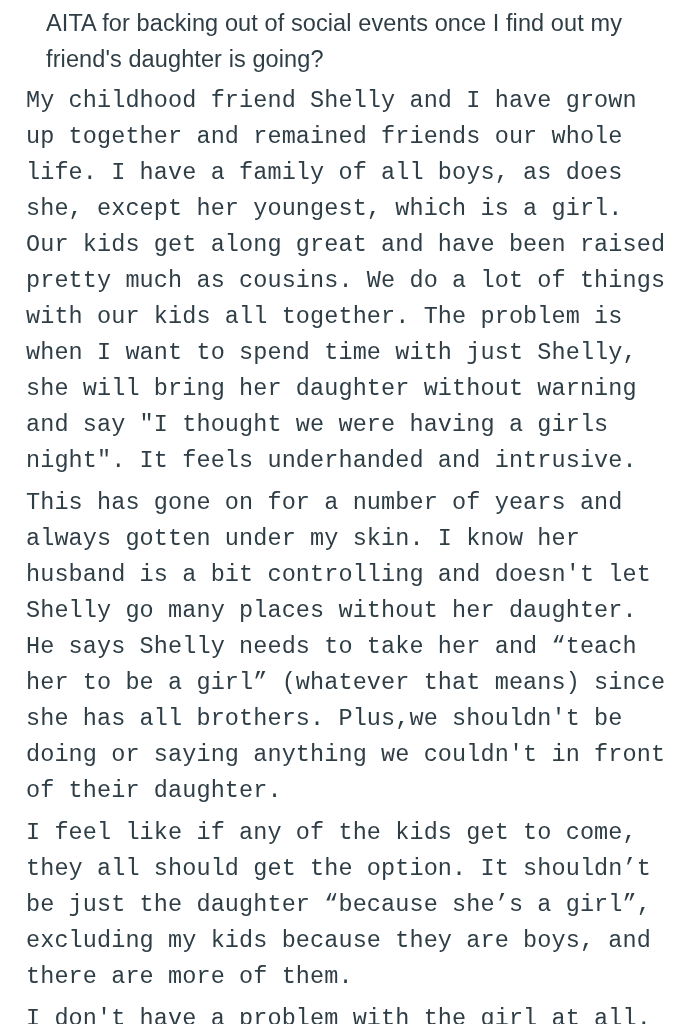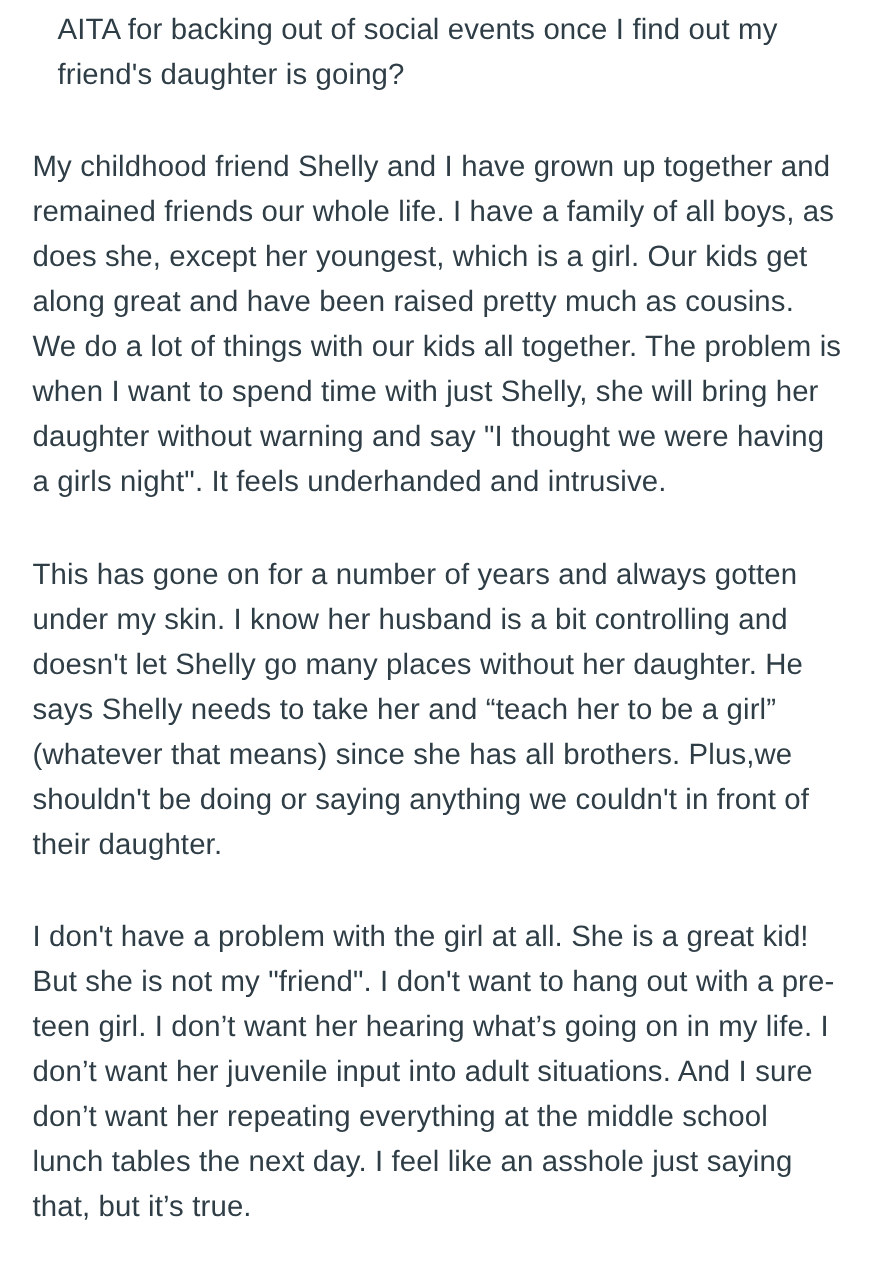--- a/index.html
+++ b/index.html
@@ -35,30 +35,32 @@
     white-space: pre-wrap;
   }
 
   
   .para:first-child {
     padding-top: 5px;
   }
 
   
   .para + .para {
-    margin-top: 38px;
+    margin-top: 6px;
+    font-family: Liberation Mono, monospace;
   }
 </style>
 </head>
 <body style="background: rgb(255, 255, 255);">
 
 <article id="post-body">
 
   <p class="para" style="color: rgb(47, 62, 70); margin-left: 20px;">AITA for backing out of social events once I find out my friend's daughter is going?</p>
 
   <p class="para" style="color: rgb(47, 62, 70);">My childhood friend Shelly and I have grown up together and remained friends our whole life. I have a family of all boys, as does she, except her youngest, which is a girl. Our kids get along great and have been raised pretty much as cousins. We do a lot of things with our kids all together. The problem is when I want to spend time with just Shelly, she will bring her daughter without warning and say "I thought we were having a girls night". It feels underhanded and intrusive.</p>
 
   <p class="para" style="color: rgb(47, 62, 70);">This has gone on for a number of years and always gotten under my skin. I know her husband is a bit controlling and doesn't let Shelly go many places without her daughter. He says Shelly needs to take her and “teach her to be a girl” (whatever that means) since she has all brothers. Plus,we shouldn't be doing or saying anything we couldn't in front of their daughter.</p>
 
+  <p class="para" style="color: rgb(47, 62, 70);">I feel like if any of the kids get to come, they all should get the option. It shouldn’t be just the daughter “because she’s a girl”, excluding my kids because they are boys, and there are more of them.</p>
 
   <p class="para" style="color: rgb(47, 62, 70);">I don't have a problem with the girl at all. She is a great kid! But she is not my "friend". I don't want to hang out with a pre-teen girl. I don’t want her hearing what’s going on in my life. I don’t want her juvenile input into adult situations. And I sure don’t want her repeating everything at the middle school lunch tables the next day. I feel like an asshole just saying that, but it’s true.</p>
 
 </article>
 
 </body></html>

